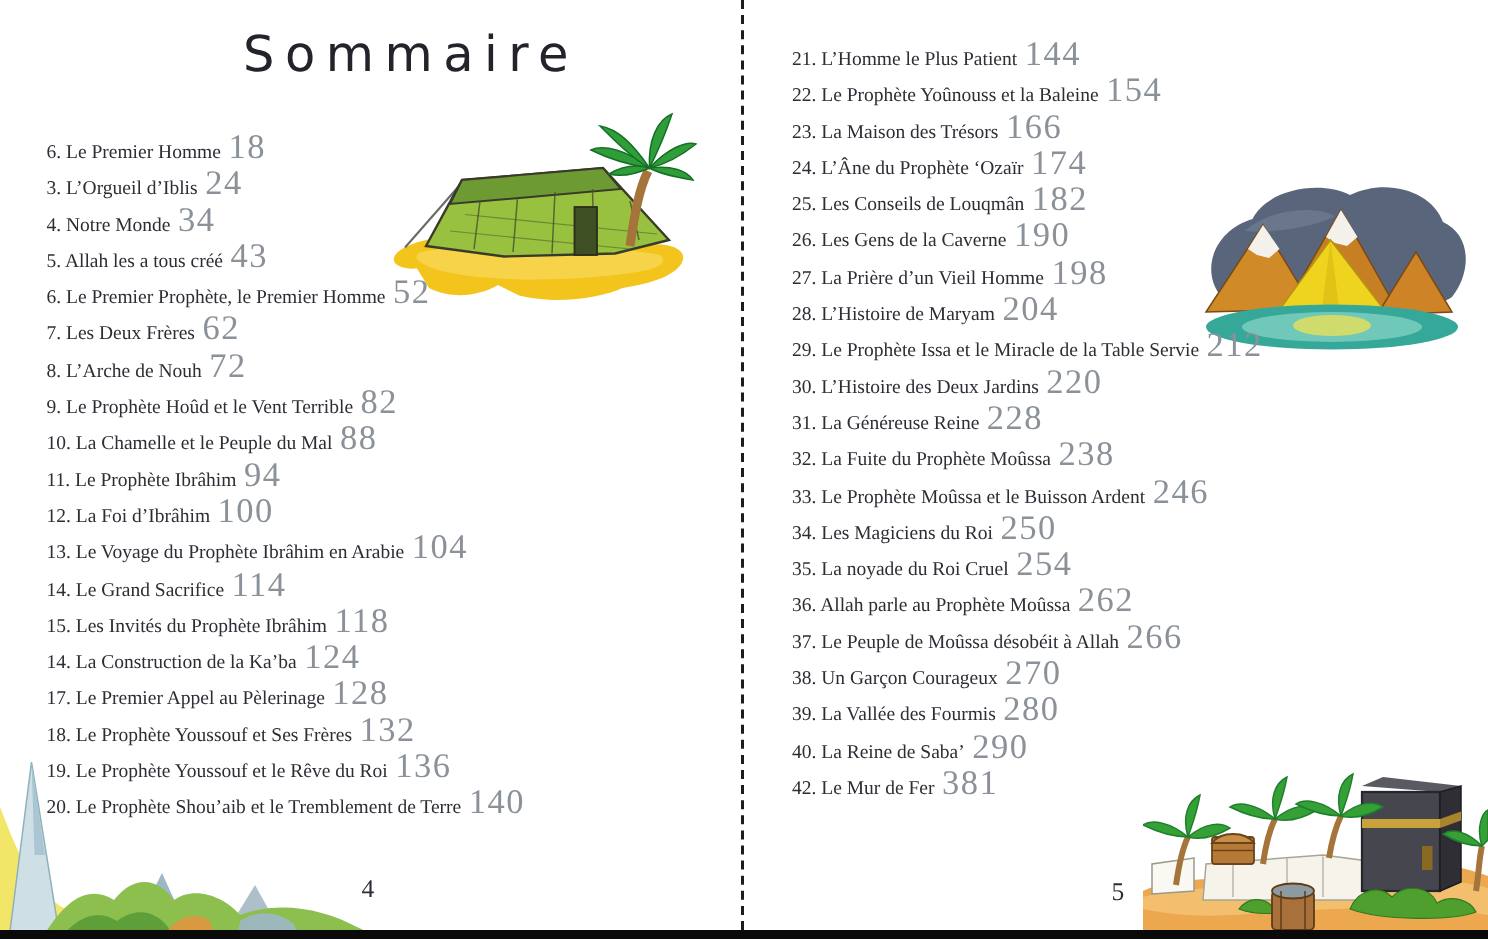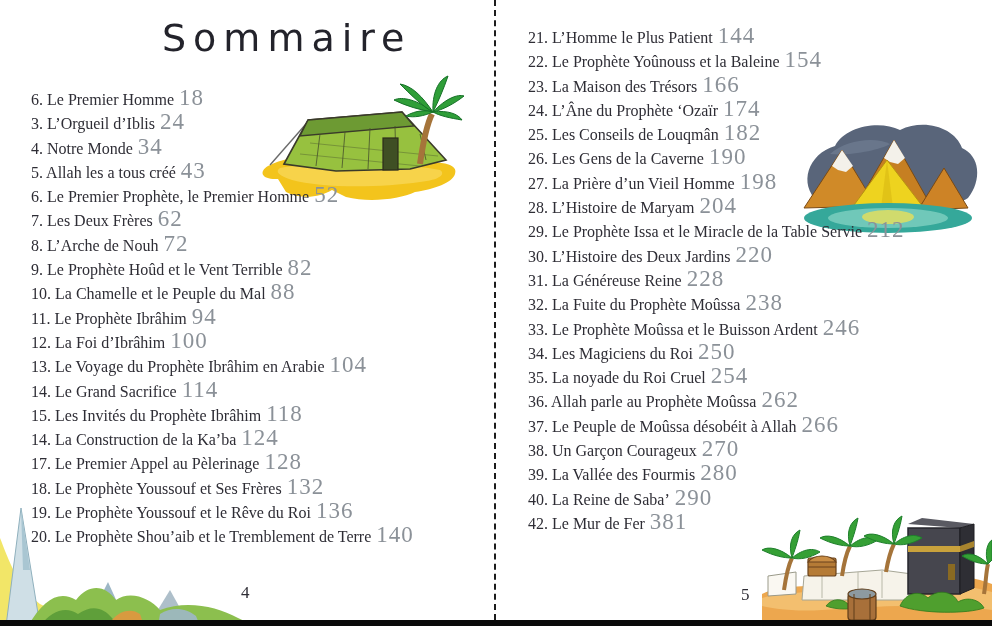--- a/index.html
+++ b/index.html
@@ -1,25 +1,25 @@
 <!DOCTYPE html>
 <html><head>
 <meta charset="utf-8">
 <style>
   html,body{margin:0;padding:0;background:#ffffff;}
   .book{position:relative;width:992px;height:626px;background:#ffffff;overflow:hidden;
         font-family:"Liberation Serif",serif;}
   .title{position:absolute;left:162px;top:16px;margin:0;
-         font-family:"DejaVu Sans",sans-serif;font-weight:400;font-size:38px;
+         font-family:"DejaVu Sans",sans-serif;font-weight:400;font-size:33px;
          letter-spacing:7px;color:#23232b;}
   .divider{position:absolute;left:494px;top:0;height:620px;width:0;
            border-left:2px dashed #1c1c1c;}
   .entries{position:absolute;z-index:3;}
   .entry{height:24.3px;line-height:24.3px;white-space:nowrap;}
-  .entry .t{font-size:16px;color:#2e2d35;}
+  .entry .t{font-size:13px;color:#2e2d35;}
   .entry .p{font-size:23px;color:#8b9198;margin-left:5px;letter-spacing:1px;}
   #left-entries{left:31px;top:86px;}
   #right-entries{left:528px;top:24px;}
   .pagenum{position:absolute;font-size:17px;color:#2e2d35;z-index:3;}
   #pagenum-left{left:241px;top:583px;}
   #pagenum-right{left:741px;top:585px;}
   .illus{position:absolute;z-index:1;}
   .bar{position:absolute;left:0;bottom:0;width:992px;height:6px;background:#0a0a0a;z-index:6;}
 </style>
 </head>

